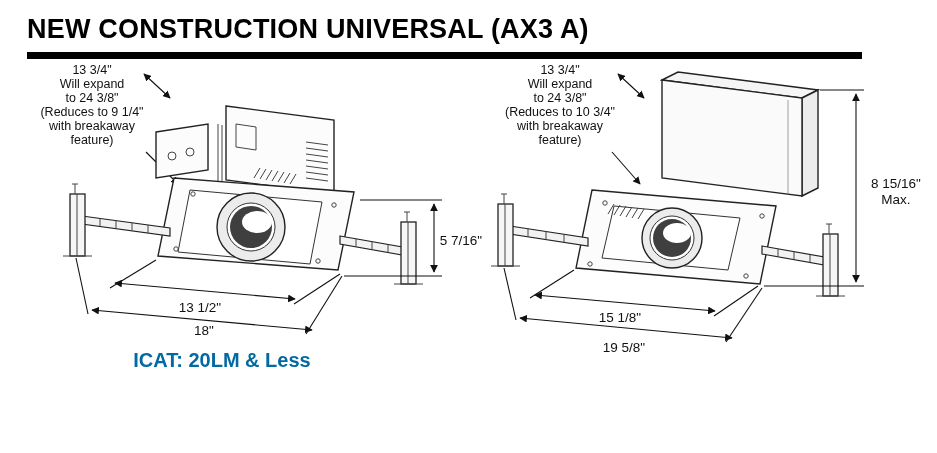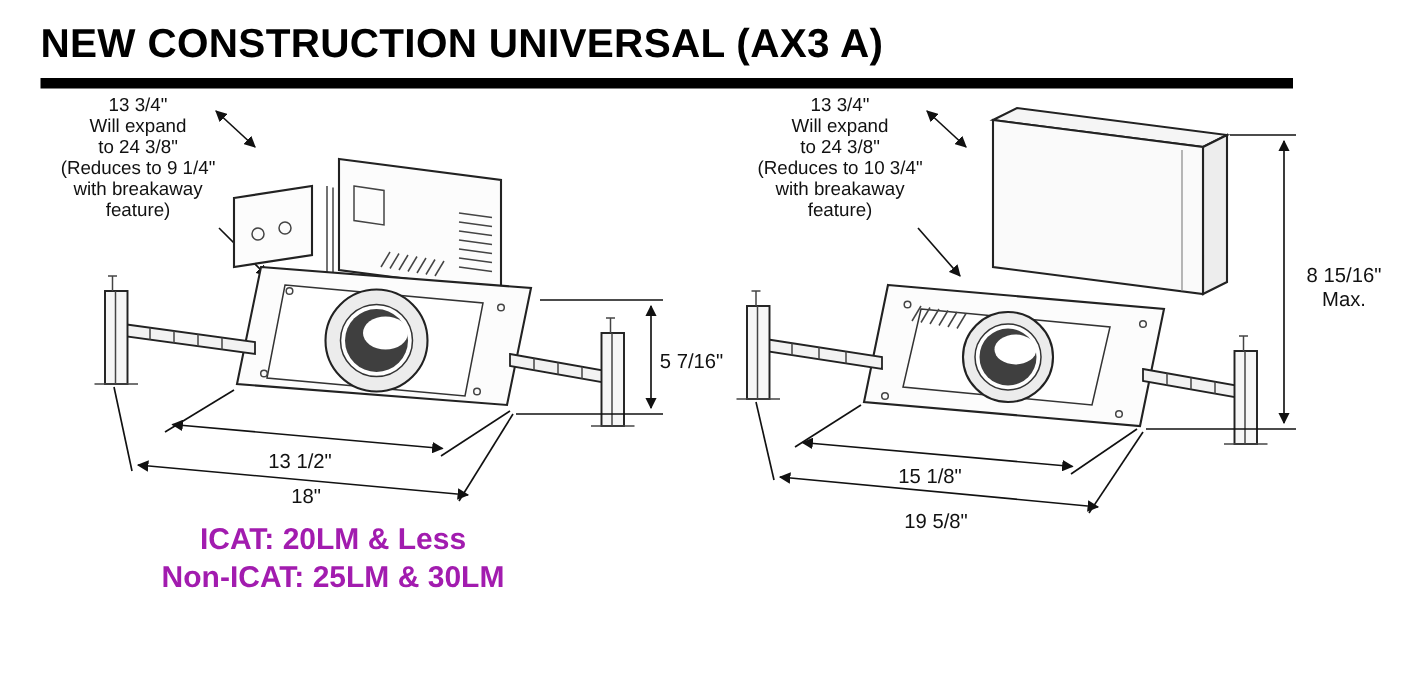--- a/index.html
+++ b/index.html
@@ -10,21 +10,21 @@
     font-size:27px;font-weight:bold;letter-spacing:.2px;color:#000;
     padding-bottom:7px;border-bottom:7px solid #000;white-space:nowrap;
   }
   .fig-svg{position:absolute;top:58px;}
   .fig-svg.left{left:4px;}
   .fig-svg.right{left:472px;}
   svg text{fill:#111;}
   .ann{font-size:12.5px;text-anchor:middle;}
   .dim{font-size:13.5px;}
   .dim.mid{text-anchor:middle;}
-  .caption{position:absolute;text-align:center;font-weight:bold;font-size:20px;line-height:25px;color:#a21caf;}
+  .caption{position:absolute;text-align:center;font-weight:bold;font-size:20px;line-height:25px;color:#0369a1;}
   .caption.left{left:32px;top:348px;width:380px;}
   .caption.right{left:565px;top:352px;width:270px;}
   .outline{fill:#fcfcfc;stroke:#222;stroke-width:1.4;}
   .inner{fill:#ffffff;stroke:#333;stroke-width:1;}
   .detail{stroke:#444;stroke-width:1;fill:none;}
   .dimline{stroke:#111;stroke-width:1.1;fill:none;}
   .bar{fill:#f2f2f2;stroke:#222;stroke-width:1.2;}
   .bracket{fill:#f6f6f6;stroke:#222;stroke-width:1.3;}
 </style>
 </head>
@@ -249,16 +249,15 @@
     <g>
       <line class="dimline" x1="32" y1="210" x2="44" y2="262"></line>
       <line class="dimline" x1="290" y1="230" x2="254" y2="284"></line>
       <line class="dimline" x1="48" y1="260" x2="260" y2="280" marker-start="url(#ahR)" marker-end="url(#ahR)"></line>
       <text class="dim mid" x="152" y="294">19 5/8"</text>
     </g>
   </svg>
 
   <div class="caption left">
     <div>ICAT: 20LM &amp; Less</div>
-    <div>Non-ICAT: 25LM &amp; 30LM</div>
   </div>
 
 </div>
 
 </body></html>

